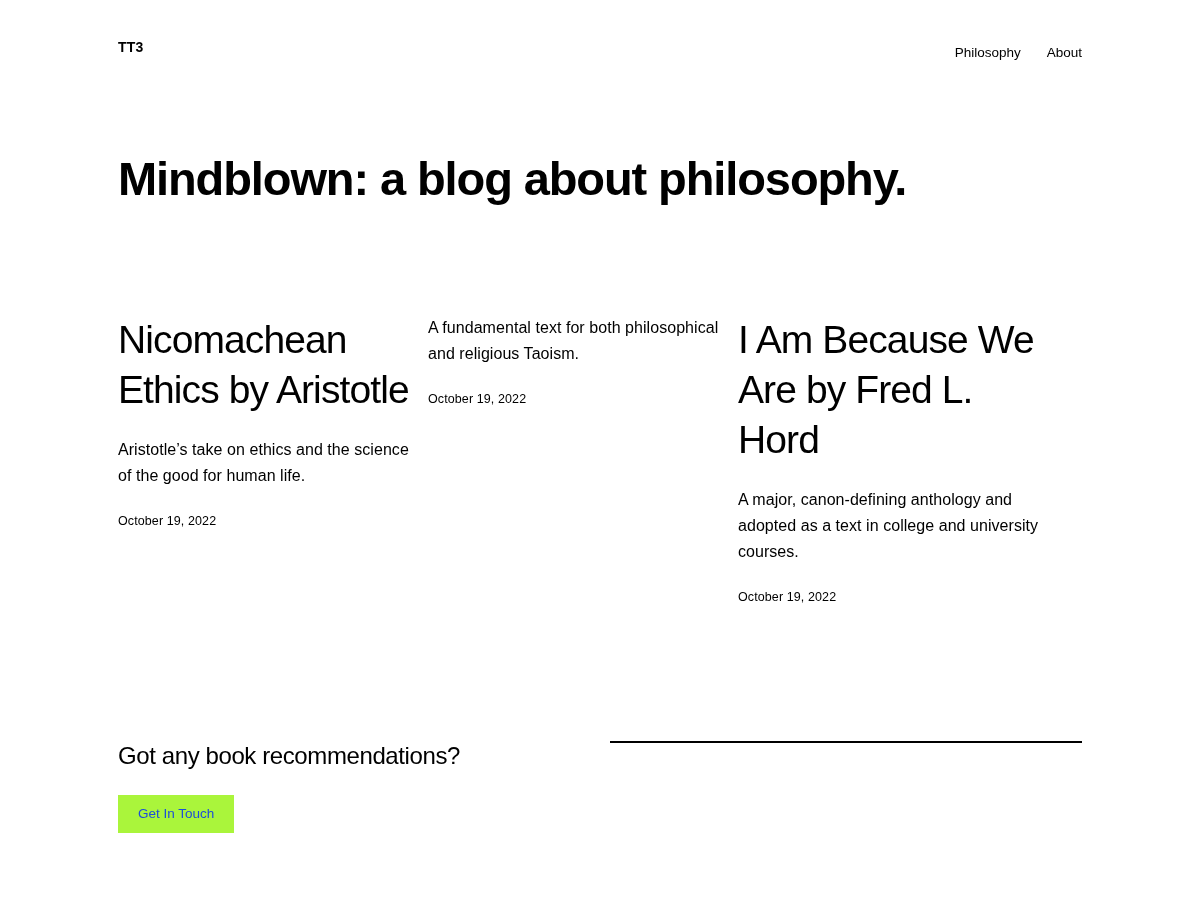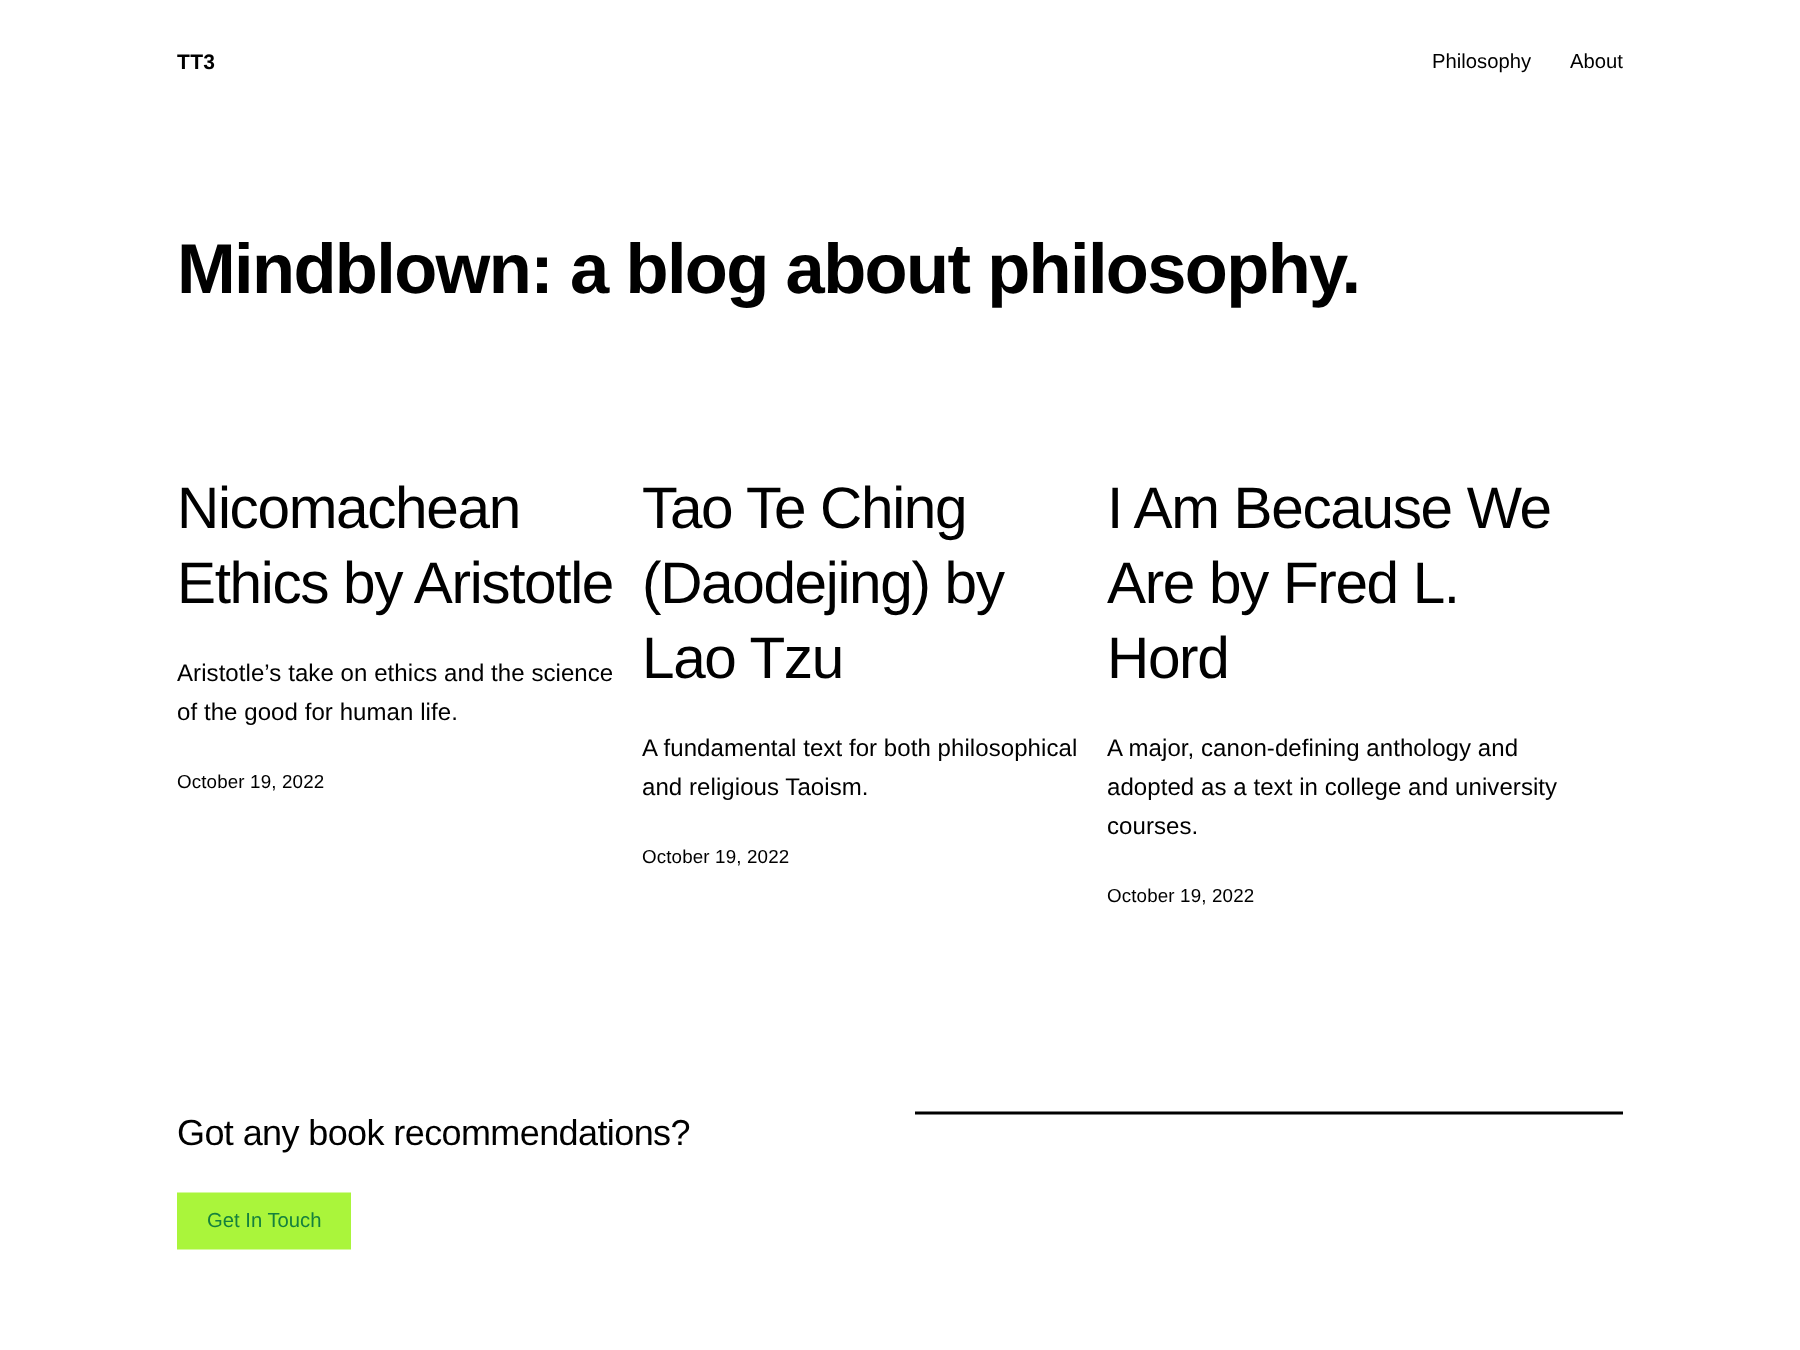--- a/index.html
+++ b/index.html
@@ -30,20 +30,21 @@
   .brand {
     font-size: 14px;
     font-weight: 700;
     letter-spacing: 0.2px;
     line-height: 1;
   }
   .nav {
     display: flex;
     align-items: flex-start;
     gap: 26px;
+    margin-top: 12px;
   }
   .nav-item {
     font-size: 13.5px;
     line-height: 1;
     color: #000;
     text-decoration: none;
     cursor: pointer;
   }
 
   
@@ -106,21 +107,21 @@
     font-weight: 400;
     letter-spacing: -0.4px;
     line-height: 1.2;
   }
   .cta-button {
     position: absolute;
     top: 795px;
     left: 118px;
     padding: 12px 20px;
     background: #aaf53b;
-    color: #15803d;
+    color: #1d4ed8;
     border: none;
     font-family: "Liberation Sans", sans-serif;
     font-size: 13.5px;
     line-height: 1;
     cursor: pointer;
   }
 </style>
 </head>
 <body>
 
@@ -138,21 +139,20 @@
 
   <section class="posts">
 
     <article class="post-card">
       <h2 class="post-title">Nicomachean Ethics by Aristotle</h2>
       <p class="post-excerpt">Aristotle’s take on ethics and the science of the good for human life.</p>
       <div class="post-date">October 19, 2022</div>
     </article>
 
     <article class="post-card">
-      <h2 class="post-title">Tao Te Ching (Daodejing) by Lao Tzu</h2>
       <p class="post-excerpt">A fundamental text for both philosophical and religious Taoism.</p>
       <div class="post-date">October 19, 2022</div>
     </article>
 
     <article class="post-card">
       <h2 class="post-title">I Am Because We Are by Fred L. Hord</h2>
       <p class="post-excerpt">A major, canon-defining anthology and adopted as a text in college and university courses.</p>
       <div class="post-date">October 19, 2022</div>
     </article>
 

